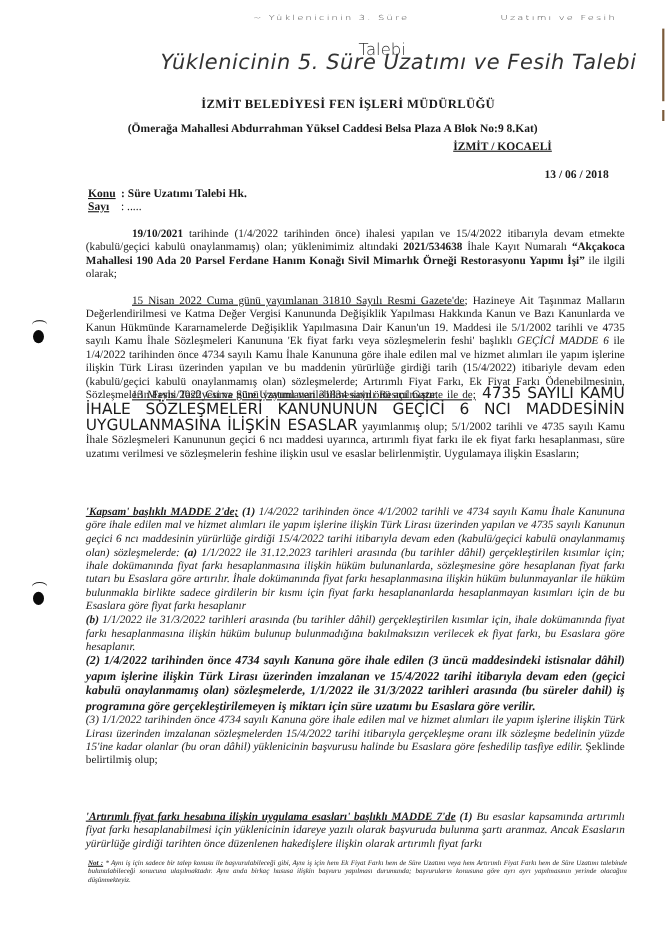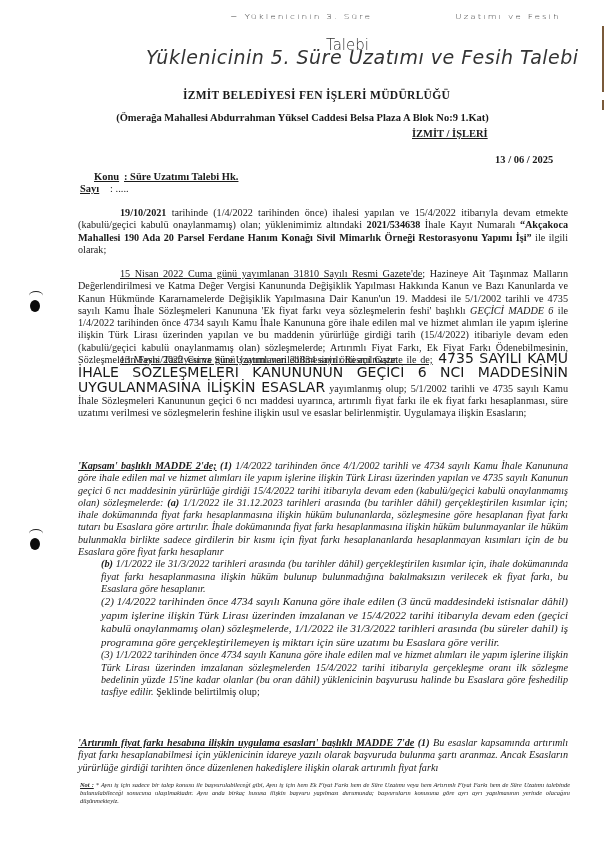--- a/index.html
+++ b/index.html
@@ -12,62 +12,62 @@
   .hand-title { left: 146px; top: 46px; font-size: 19px; letter-spacing: 0.5px; font-style: italic; }
   .edge-line { position: absolute; left: 602px; width: 2px; background: #7a5a3a; }
   .hole { position: absolute; width: 10px; height: 12px; border-radius: 50%; background: #0b0b0b; }
   .hole-arc { position: absolute; width: 14px; height: 8px; border-top: 1.5px solid #222; border-radius: 50% 50% 0 0; }
 
   .hdr { position: absolute; width: 605px; text-align: center; font-weight: bold; }
   .hdr1 { top: 89px; left: 14px; font-size: 11.5px; letter-spacing: 0.3px; }
   .hdr2 { top: 112px; left: 0; font-size: 10.5px; }
   .hdr3 { position: absolute; top: 128px; left: 412px; font-size: 10.5px; font-weight: bold; text-decoration: underline; }
   .date { position: absolute; top: 154px; left: 495px; font-size: 10.5px; font-weight: bold; }
-  .konu { position: absolute; top: 171px; left: 94px; font-size: 10.5px; font-weight: bold; text-decoration: underline; }
+  .konu { position: absolute; top: 171px; left: 80px; font-size: 10.5px; font-weight: bold; }
   .konu .lbl { text-decoration: underline; display:inline-block; width: 30px; }
   .sayi { position: absolute; top: 183px; left: 80px; font-size: 10.5px; }
   .sayi .lbl { text-decoration: underline; font-weight: bold; display:inline-block; width: 30px; }
 
   .para { position: absolute; left: 78px; width: 490px; font-size: 10.2px; line-height: 12.3px; text-align: justify; }
   .para b { font-weight: bold; }
   .p1 { top: 207px; }
   .p2 { top: 268px; }
   .p3 { top: 352px; }
   .p4 { top: 412px; }
   .p5 { top: 707px; }
   .indent { display: inline-block; width: 42px; }
   .ul { text-decoration: underline; }
   .it { font-style: italic; }
   .bi { font-weight: bold; font-style: italic; }
   .sans { font-family: "DejaVu Sans", sans-serif; font-size: 14px; }
-  .big-bi { font-weight: normal; font-style: italic; font-size: 11px; line-height: 13.5px; }
+  .big-bi { font-weight: bold; font-style: italic; font-size: 11px; line-height: 13.5px; }
   .footnote { position: absolute; left: 80px; top: 781px; width: 490px; font-size: 6.4px; line-height: 8.2px;
               font-style: italic; color: #222; text-align: justify; }
   .footnote .ul { font-weight: bold; }
-  .block { display: block; margin-left: 23px; }
+  .block { display: block; }
 </style>
 </head>
 <body>
 
 <div class="hand hand-top">~ Yüklenicinin 3. Süre</div>
 <div class="hand hand-top2">Uzatımı ve Fesih</div>
 <div class="hand hand-talebi">Talebi</div>
 <div class="hand hand-title">Yüklenicinin 5. Süre Uzatımı ve Fesih Talebi</div>
 
 <div class="edge-line" style="top:26px;height:66px;"></div>
 <div class="edge-line" style="top:100px;height:10px;"></div>
 <div class="hole-arc" style="left:29px;top:291px;"></div>
 <div class="hole" style="left:30px;top:300px;"></div>
 <div class="hole-arc" style="left:29px;top:529px;"></div>
 <div class="hole" style="left:30px;top:538px;"></div>
 
 <div class="hdr hdr1">İZMİT BELEDİYESİ FEN İŞLERİ MÜDÜRLÜĞÜ</div>
-<div class="hdr hdr2">(Ömerağa Mahallesi Abdurrahman Yüksel Caddesi  Belsa Plaza A Blok No:9   1.Kat)</div>
-<div class="hdr3">İZMİT / İŞLERİ</div>
-<div class="date">13 / 06 / 2025</div>
+<div class="hdr hdr2">(Ömerağa Mahallesi Abdurrahman Yüksel Caddesi  Belsa Plaza A Blok No:9   8.Kat)</div>
+<div class="hdr3">İZMİT / KOCAELİ</div>
+<div class="date">13 / 06 / 2018</div>
 
 <div class="konu">
   <span class="lbl">Konu</span><span>: Süre Uzatımı Talebi Hk.</span>
 </div>
 <div class="sayi">
   <span class="lbl">Sayı</span><span>: .....</span>
 </div>
 
 <div class="para p1">
   <span class="indent"></span><b>19/10/2021</b><span> tarihinde (1/4/2022 tarihinden önce) ihalesi yapılan ve 15/4/2022 itibarıyla devam etmekte (kabulü/geçici kabulü onaylanmamış) olan; yüklenimimiz altındaki </span><b>2021/534638</b><span> İhale Kayıt Numaralı </span><b>“Akçakoca Mahallesi 190 Ada 20 Parsel Ferdane Hanım Konağı Sivil Mimarlık Örneği Restorasyonu Yapımı İşi”</b><span> ile ilgili olarak;</span>

